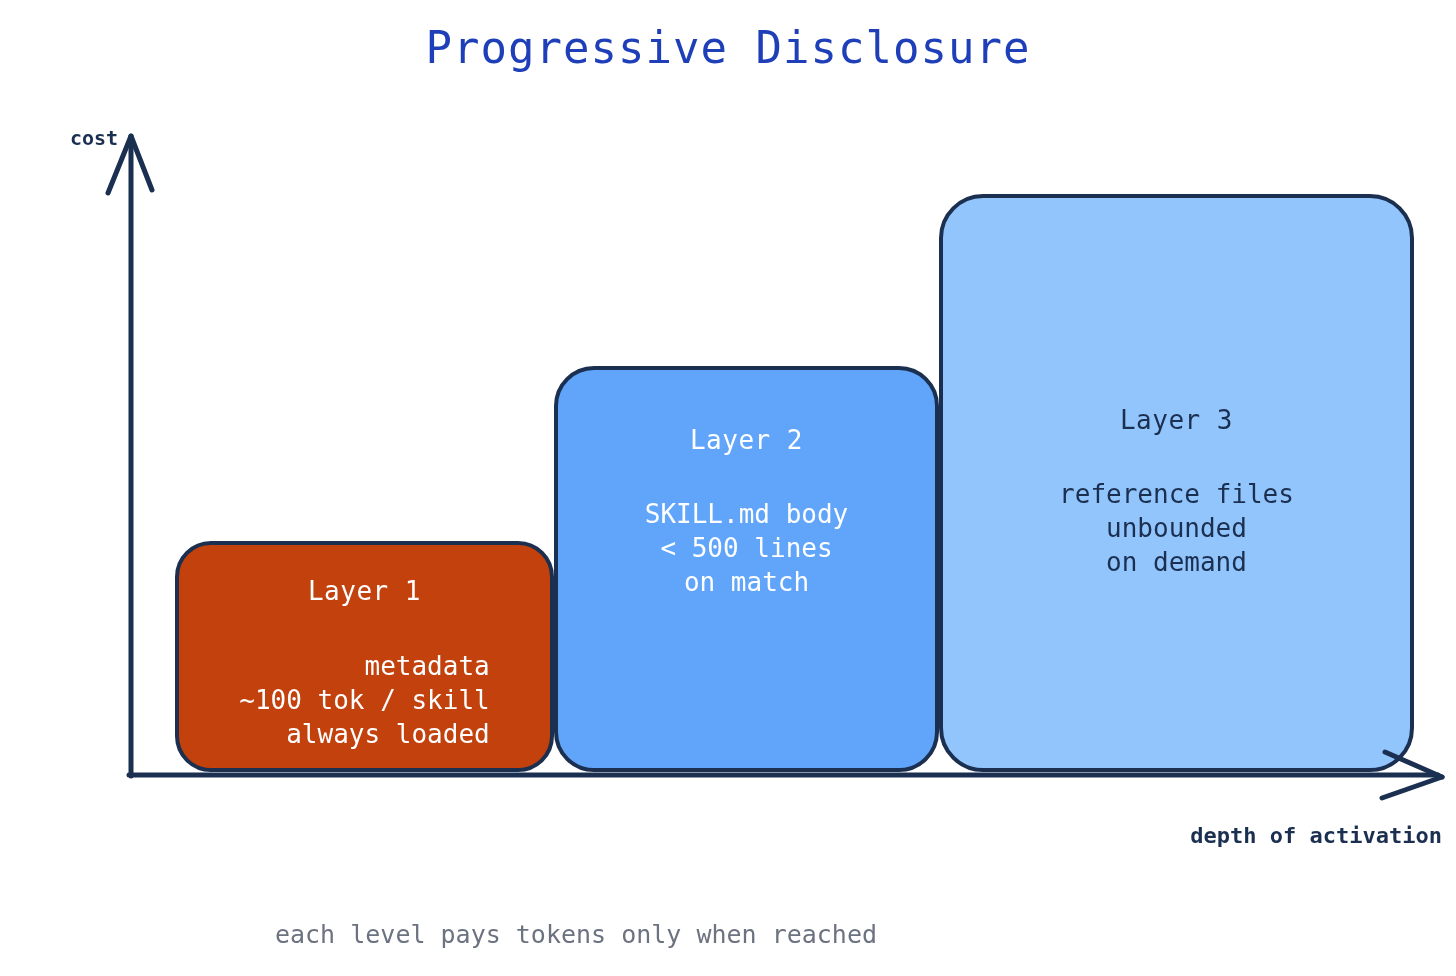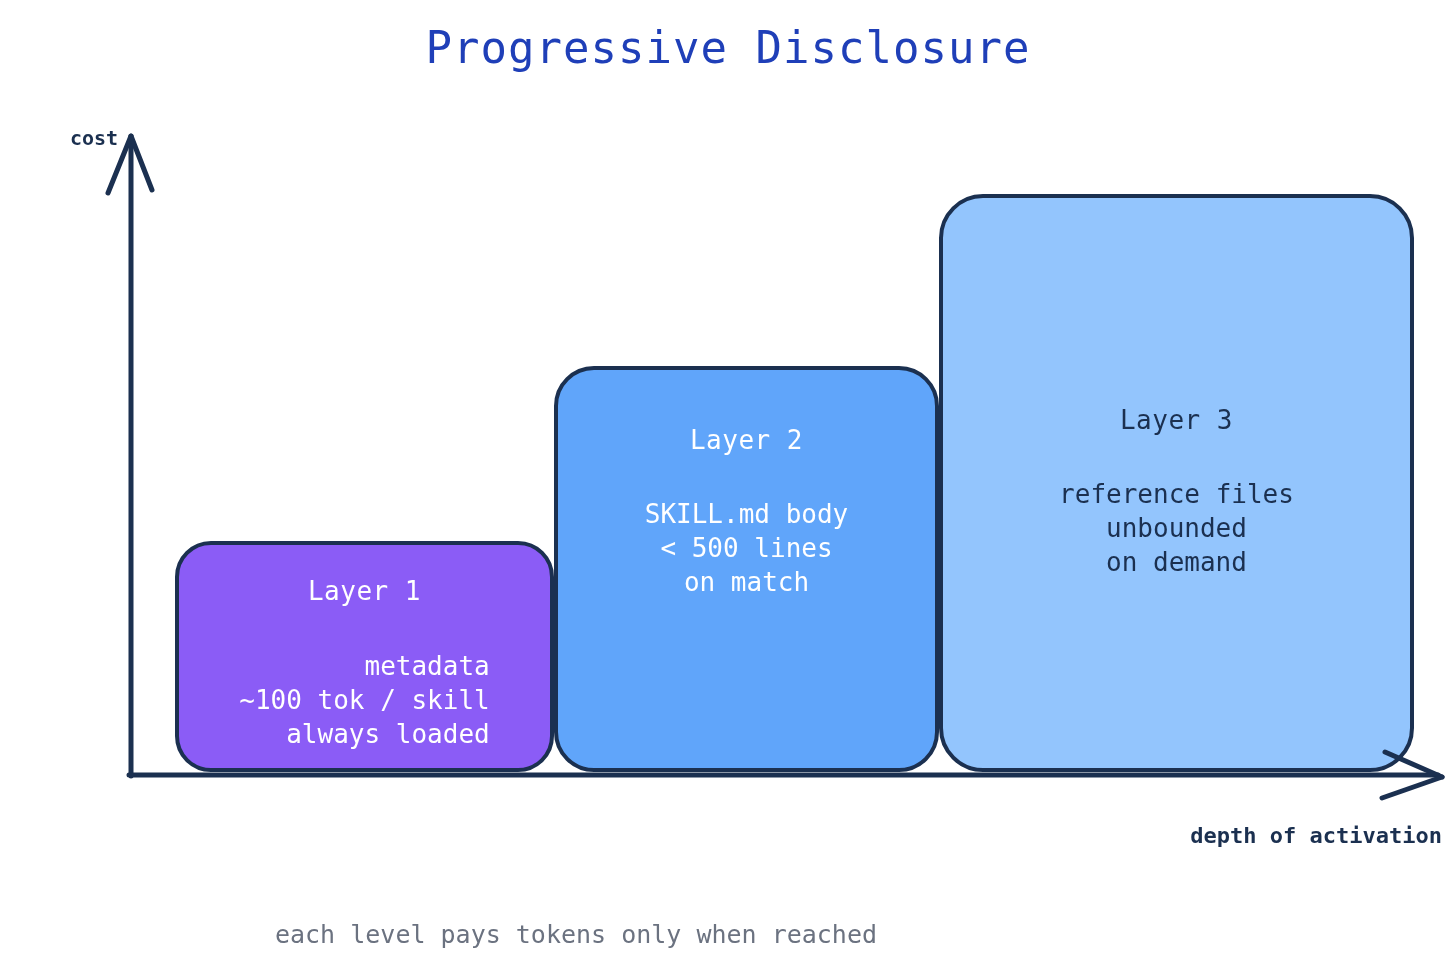--- a/index.html
+++ b/index.html
@@ -95,21 +95,21 @@
     font-weight: 400;
     line-height: 1.32;
     white-space: pre;
   }
 
   #layer-box-1 {
     left: 175px;
     top: 541px;
     width: 379px;
     height: 231px;
-    background: #8b5cf6;
+    background: #c2410c;
     border-radius: 36px;
     color: #ffffff;
     z-index: 4;
   }
   #layer-box-1 .layer-heading { margin-top: 32px; }
   #layer-box-1 .layer-body { margin-top: 43px; text-align: right; }
 
   #layer-box-2 {
     left: 554px;
     top: 366px;

